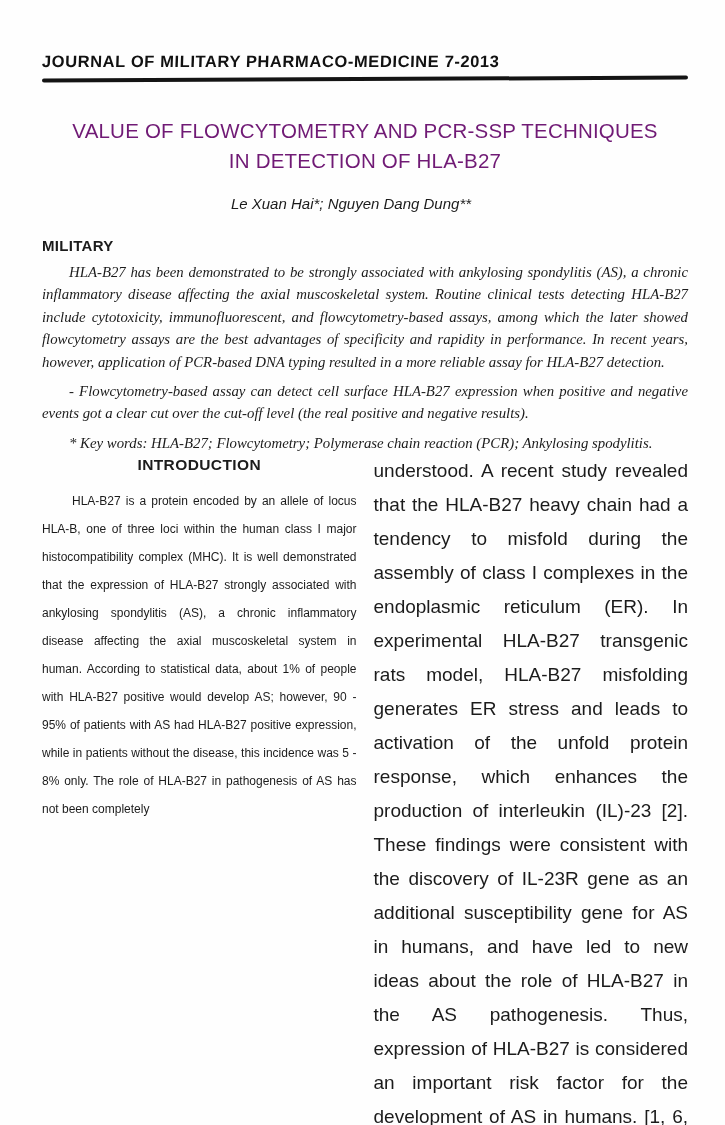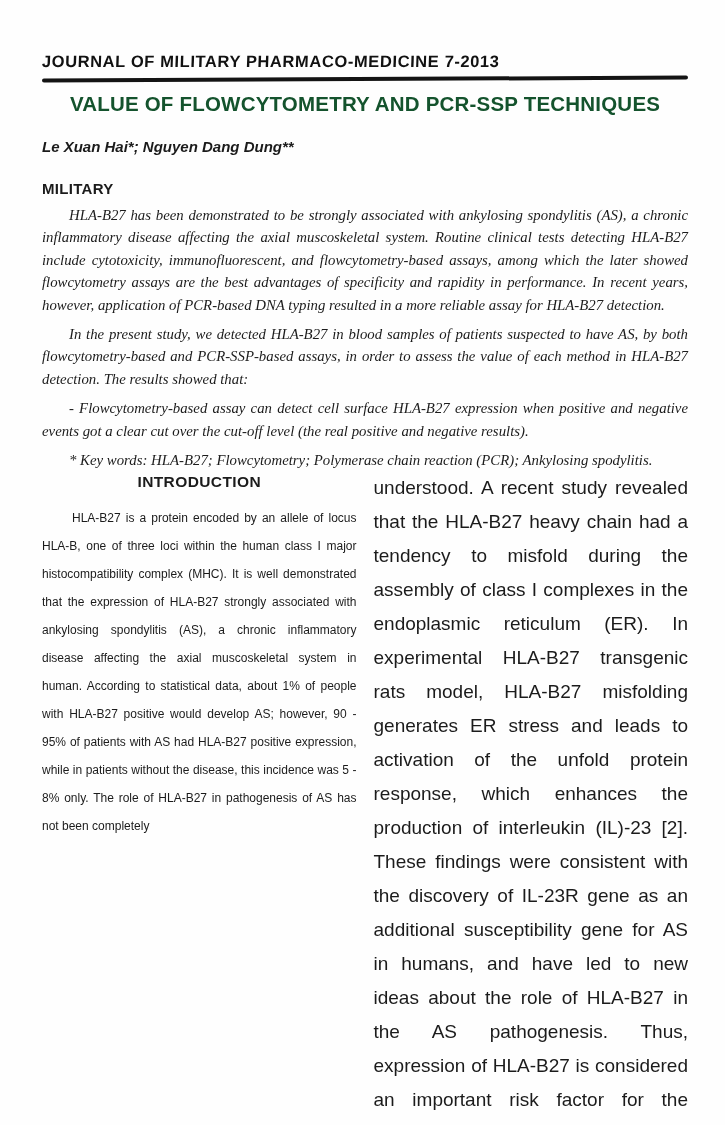--- a/index.html
+++ b/index.html
@@ -25,34 +25,34 @@
   .head-rule{
     margin-top:6px;
     height:4px;
     background:#141414;
     border-radius:2px;
     transform:rotate(-0.25deg);
   }
 
   
   .title{
-    margin-top:8px;
+    margin-top:35px;
     text-align:center;
     font-size:20.5px;
-    font-weight:bold;
+    font-weight:normal;
     line-height:30px;
-    color:#14532d;
+    color:#701a75;
     letter-spacing:0.2px;
   }
   .authors{
     margin-top:19px;
-    text-align:left;
+    text-align:center;
     padding-right:28px;
     font-size:15px;
-    font-weight:bold;
+    font-weight:normal;
     font-style:italic;
   }
 
   
   .summary-heading{
     margin-top:25px;
     font-size:15px;
     font-weight:bold;
     letter-spacing:0.3px;
   }
@@ -108,28 +108,28 @@
 <body>
 
 <div class="page">
   <div class="content">
 
     <div class="journal-head">JOURNAL OF MILITARY PHARMACO-MEDICINE 7-2013</div>
     <div class="head-rule"></div>
 
     <div class="title">
       <div>VALUE OF FLOWCYTOMETRY AND PCR-SSP TECHNIQUES</div>
+      <div>IN DETECTION OF HLA-B27</div>
     </div>
 
     <div class="authors">Le Xuan Hai*; Nguyen Dang Dung**</div>
 
     <div class="summary">
       <div class="summary-heading">MILITARY</div>
       <p>HLA-B27 has been demonstrated to be strongly associated with ankylosing spondylitis (AS), a chronic inflammatory disease affecting the axial muscoskeletal system. Routine clinical tests detecting HLA-B27 include cytotoxicity, immunofluorescent, and flowcytometry-based assays, among which the later showed flowcytometry assays are the best advantages of specificity and rapidity in performance. In recent years, however, application of PCR-based DNA typing resulted in a more reliable assay for HLA-B27 detection.</p>
-      <p>In the present study, we detected HLA-B27 in blood samples of patients suspected to have AS, by both flowcytometry-based and PCR-SSP-based assays, in order to assess the value of each method in HLA-B27 detection. The results showed that:</p>
       <p>- Flowcytometry-based assay can detect cell surface HLA-B27 expression when positive and negative events got a clear cut over the cut-off level (the real positive and negative results).</p>
       <p>* Key words: HLA-B27; Flowcytometry; Polymerase chain reaction (PCR); Ankylosing spodylitis.</p>
     </div>
 
     <div class="columns">
       <div class="col col-left">
         <div class="intro-heading">INTRODUCTION</div>
         <div class="body-text">HLA-B27 is a protein encoded by an allele of locus HLA-B, one of three loci within the human class I major histocompatibility complex (MHC). It is well demonstrated that the expression of HLA-B27 strongly associated with ankylosing spondylitis (AS), a chronic inflammatory disease affecting the axial muscoskeletal system in human. According to statistical data, about 1% of people with HLA-B27 positive would develop AS; however, 90 - 95% of patients with AS had HLA-B27 positive expression, while in patients without the disease, this incidence was 5 - 8% only. The role of HLA-B27 in pathogenesis of AS has not been completely</div>
       </div>
       <div class="col col-right">

